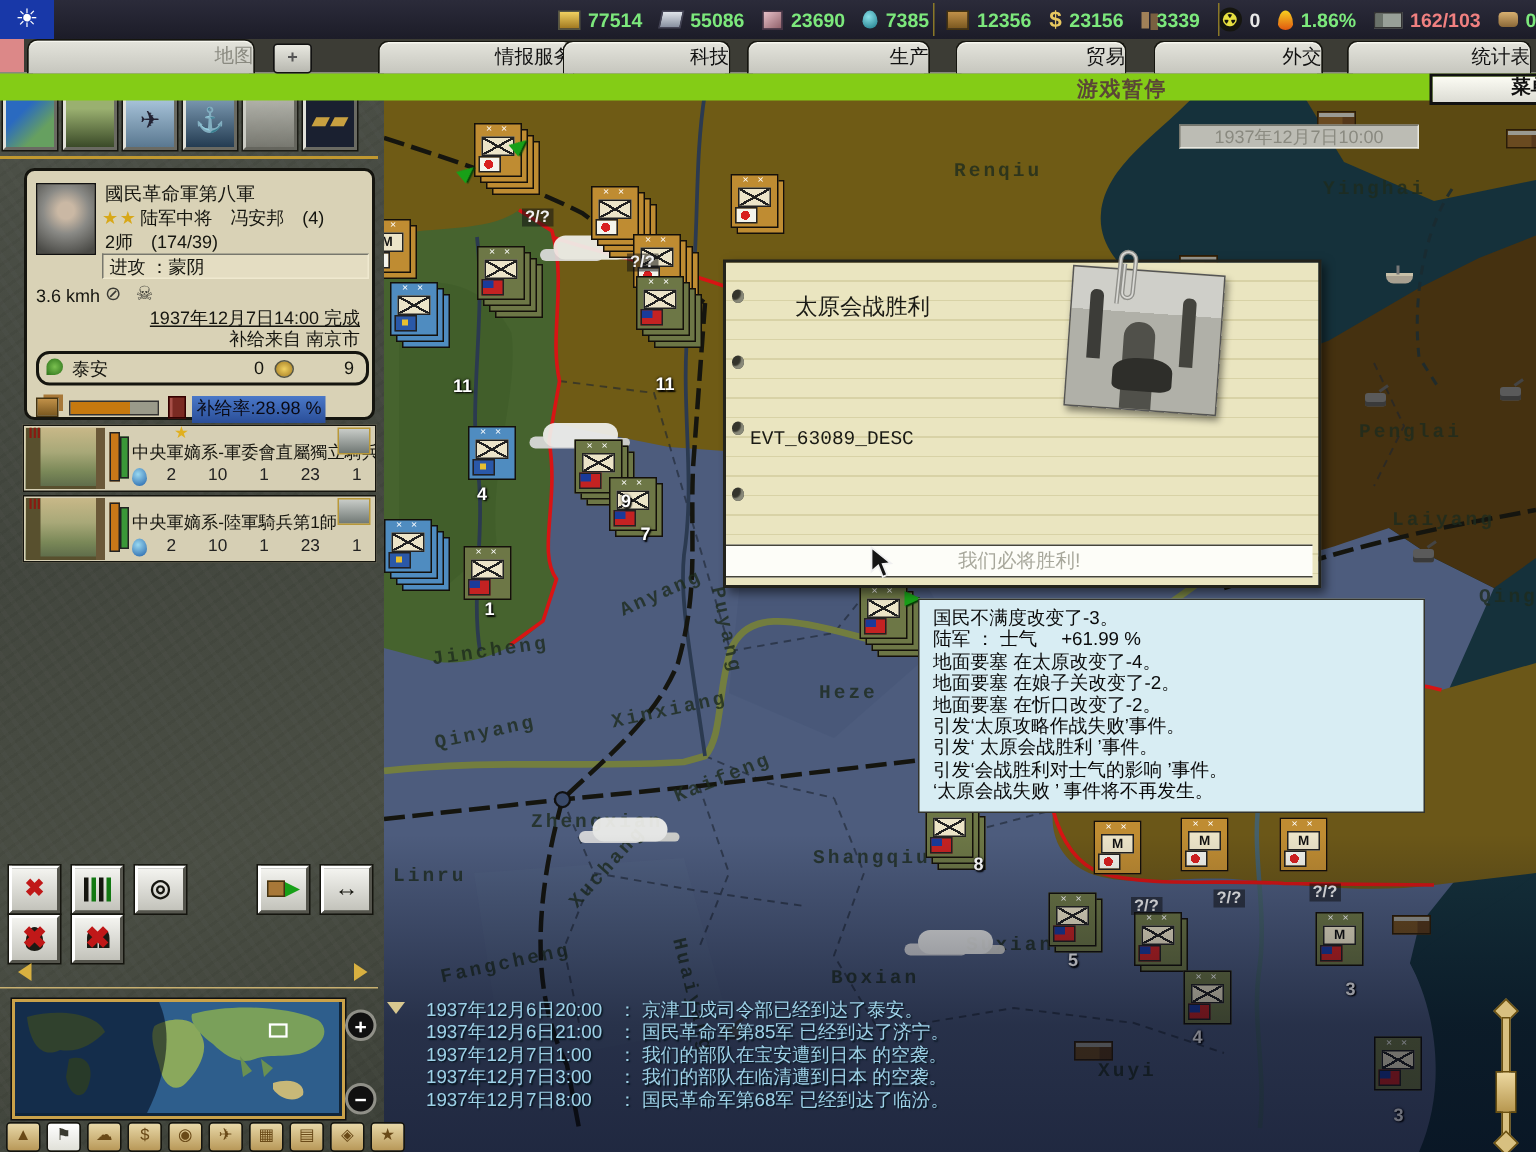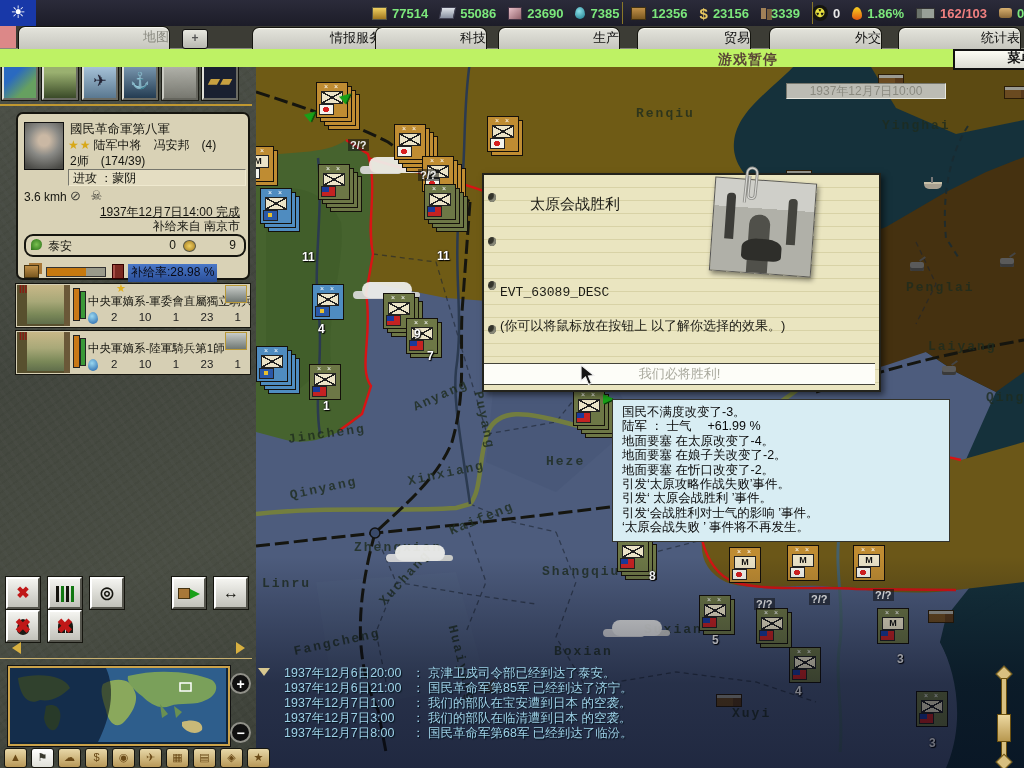--- a/index.html
+++ b/index.html
@@ -27,21 +27,21 @@
   .sep{position:absolute;top:2px;width:1px;height:22px;background:#8a7828;}
 
   
   #tabstrip{position:absolute;left:0;top:26px;width:1024px;height:22px;background:#3c3c35;z-index:39;}
   #tab-pink{position:absolute;left:0;top:0;width:16px;height:22px;background:#dc8888;}
   .tab{position:absolute;top:1px;height:21px;background:linear-gradient(#e4e4dc,#c6c6be);border:1px solid #15150f;border-bottom:none;border-radius:7px 7px 0 0;text-align:right;font-size:13px;line-height:20px;color:#111;box-shadow:inset 0 1px 0 #f6f6ee;}
   .tab.active{color:#8a8a80;}
   #movebtn{position:absolute;left:182px;top:3px;width:24px;height:18px;background:linear-gradient(#e8e8e0,#b8b8b0);border:1px solid #111;border-radius:3px;text-align:center;font-size:12px;font-weight:bold;color:#555;line-height:16px;}
 
   
-  #statusbar{position:absolute;left:0;top:48px;width:1024px;height:18px;background:#bef264;border-top:1px solid #88887e;z-index:38;}
+  #statusbar{position:absolute;left:0;top:48px;width:1024px;height:18px;background:#84cc16;border-top:1px solid #88887e;z-index:38;}
   #paused{position:absolute;left:718px;top:2px;font-size:14px;font-weight:bold;color:#5a4636;letter-spacing:1px;}
   #datefield{position:absolute;left:786px;top:1px;width:158px;height:14px;background:#bcbcb4;border:1px solid;border-color:#77776d #e8e8e0 #e8e8e0 #77776d;text-align:center;font-size:12px;color:#8a8a80;line-height:14px;margin-top:33px;}
   #menubtn{position:absolute;left:953px;top:0px;width:59px;height:17px;background:linear-gradient(#fcfcf4,#dcdcd4);border:2px solid #111;text-align:center;font-size:13px;font-weight:bold;line-height:14px;color:#111;padding-left:36px;}
 
   
   #map{position:absolute;left:256px;top:62px;width:768px;height:706px;background:#15313b;overflow:hidden;}
   #map svg.terrain{position:absolute;left:0;top:0;}
   .plabel{position:absolute;font-family:"Liberation Mono",monospace;font-weight:bold;font-size:13px;letter-spacing:2px;color:#1e2c1e;opacity:.8;white-space:nowrap;transform-origin:left center;z-index:3;}
   .mnum{position:absolute;font-size:12px;font-weight:bold;color:#fff;text-shadow:1px 1px 1px #000,0 0 2px #000;z-index:6;}
   .qm{position:absolute;font-size:11px;font-weight:bold;color:#f0f0f0;background:rgba(20,20,20,.55);padding:0 2px;z-index:6;white-space:nowrap;}
@@ -769,21 +769,20 @@
     <div class="hole" style="top:62px;"></div>
     <div class="hole" style="top:106px;"></div>
     <div class="hole" style="top:150px;"></div>
     <div id="dlg-title">太原会战胜利</div>
     <div id="dlg-photo"></div>
     <svg id="clip" width="26" height="46">
       <path d="M8 40 V10 a5 5 0 0 1 10 0 V32 a3.5 3.5 0 0 1 -7 0 V13" stroke="#8f8f8a" stroke-width="3" fill="none"></path>
       <path d="M8 40 V10 a5 5 0 0 1 10 0 V32 a3.5 3.5 0 0 1 -7 0 V13" stroke="#d8d8d4" stroke-width="1.2" fill="none"></path>
     </svg>
     <div id="dlg-desc">EVT_63089_DESC</div>
-    <div id="dlg-hint">(你可以将鼠标放在按钮上 以了解你选择的效果。)</div>
     <div id="dlg-btn">我们必将胜利!</div>
   </div>
 
   <div id="tooltip">
 
   <div class="tl">国民不满度改变了-3。</div>
       <div class="tl">陆军 ： 士气　 +61.99 %</div>
       <div class="tl">地面要塞 在太原改变了-4。</div>
       <div class="tl">地面要塞 在娘子关改变了-2。</div>
       <div class="tl">地面要塞 在忻口改变了-2。</div>

